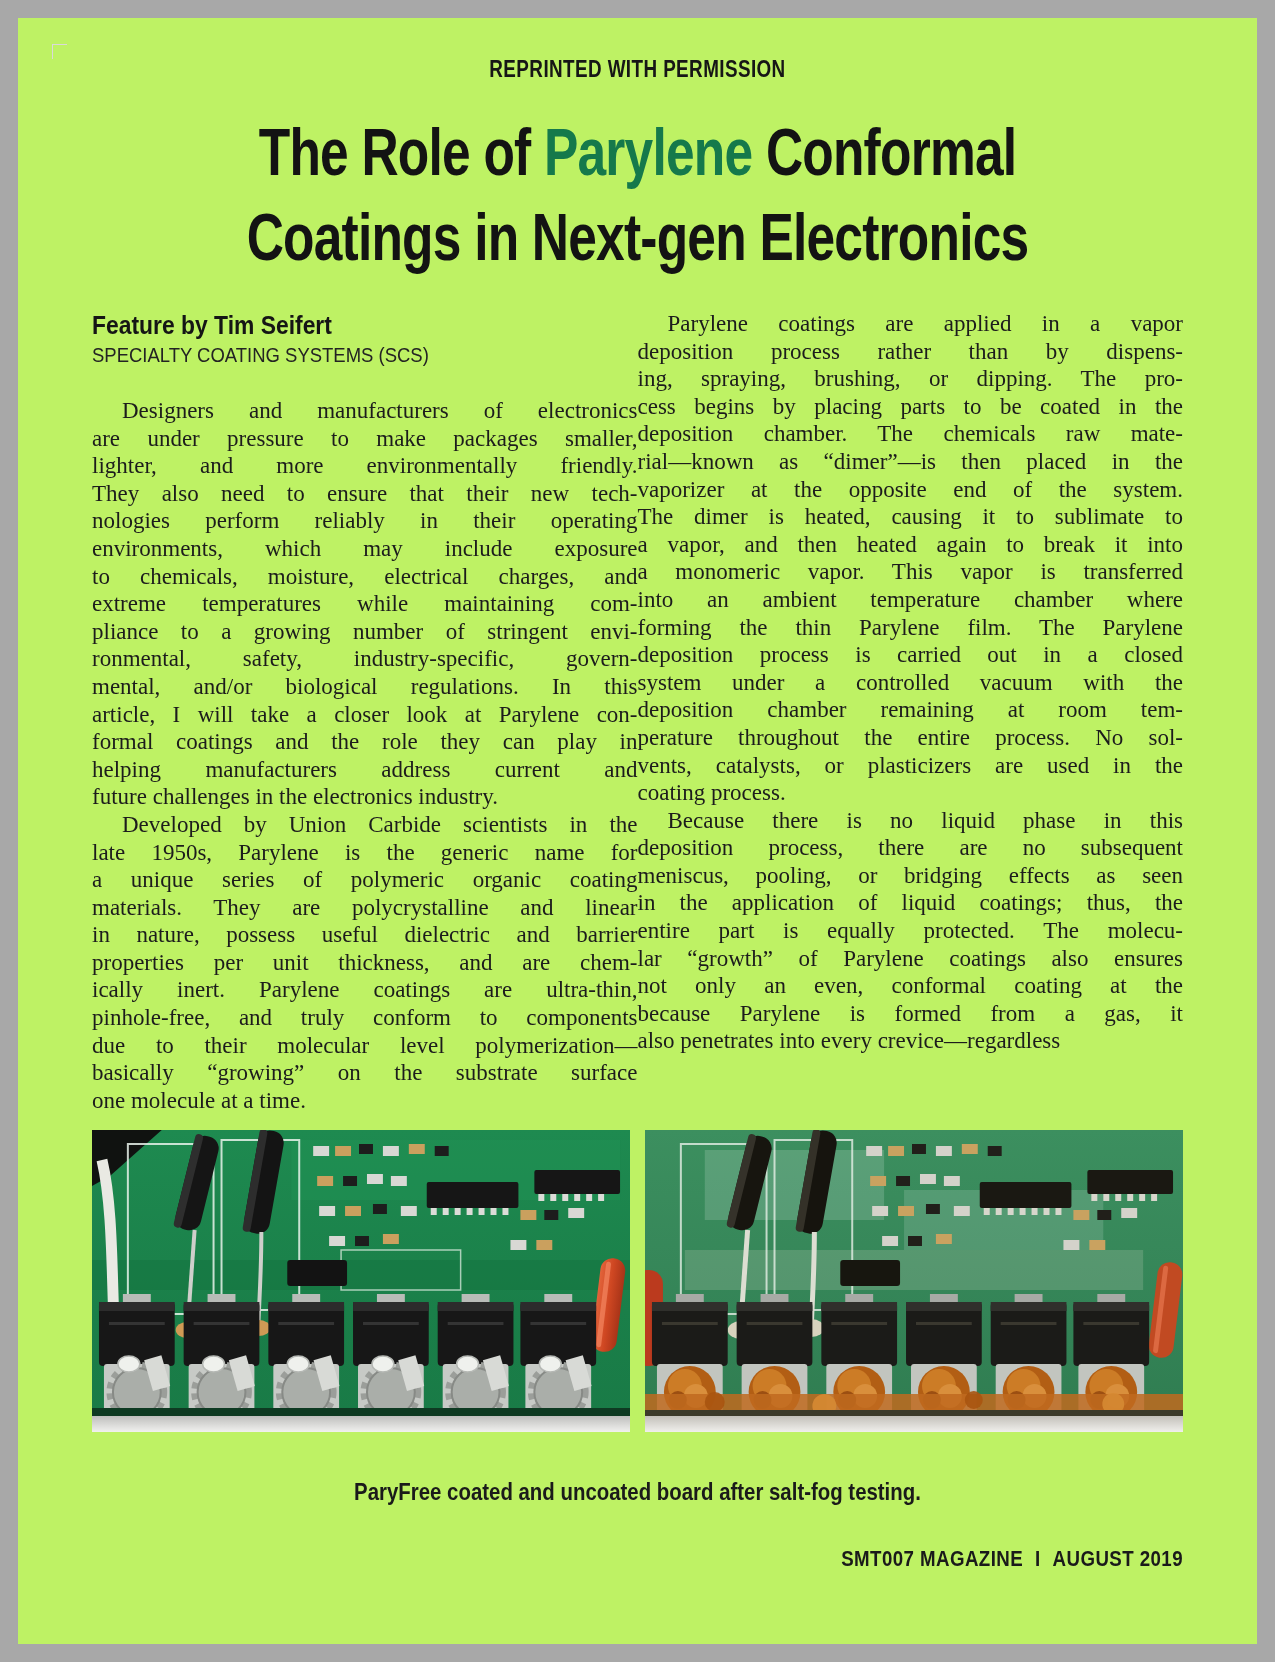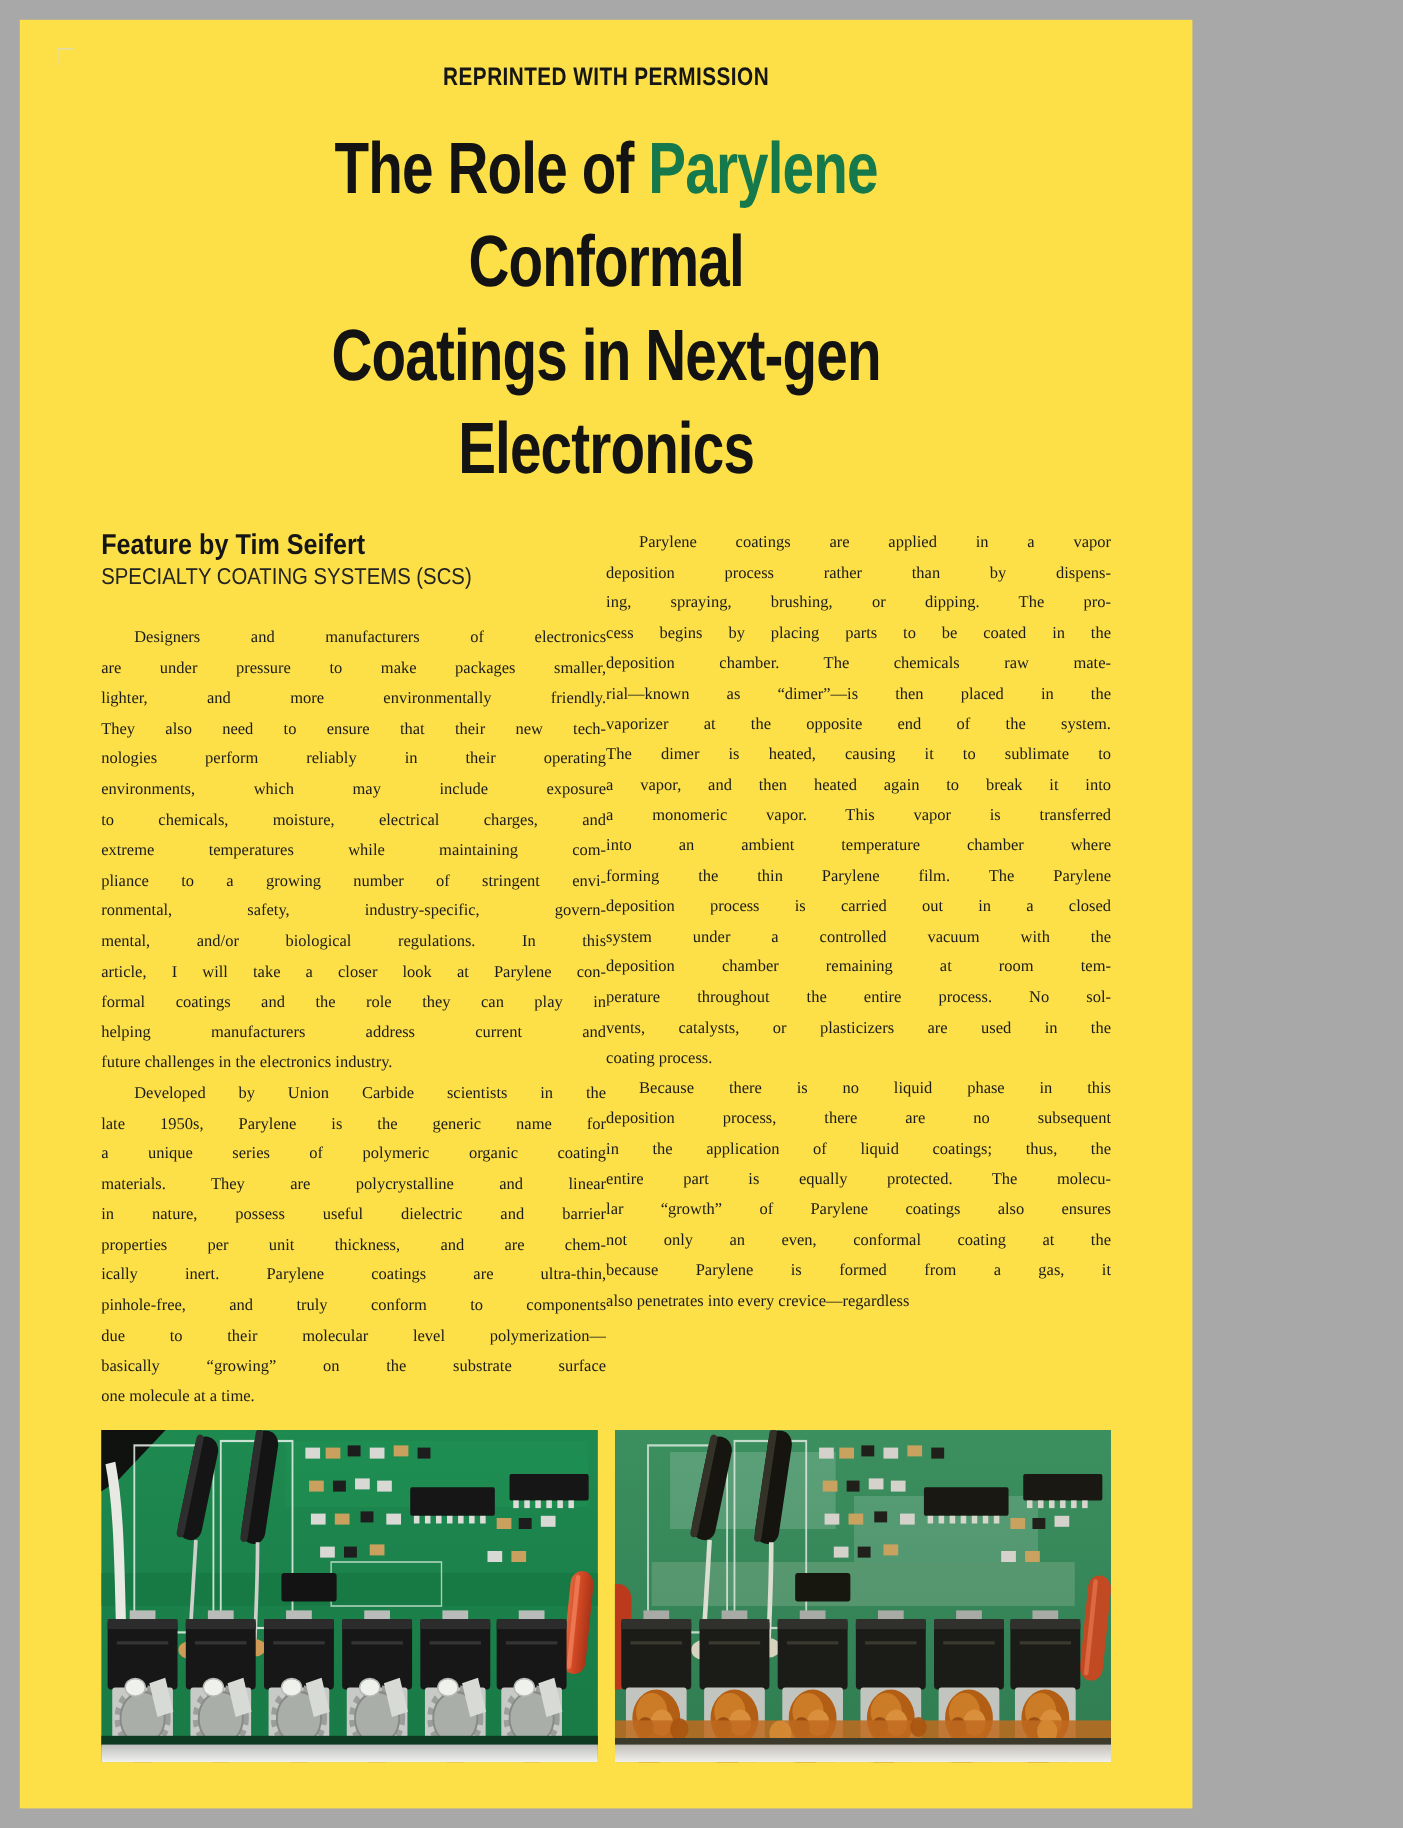--- a/index.html
+++ b/index.html
@@ -5,22 +5,22 @@
   html,body{margin:0;padding:0;}
   body{
     width:1275px;height:1662px;
     background:#a8a8a8;
     font-family:"Liberation Sans",sans-serif;
     position:relative;
     -webkit-font-smoothing:antialiased;
   }
   .page{
     position:absolute;left:18px;top:18px;
-    width:1066px;height:1626px;
-    background:#fde047;
+    width:1239px;height:1626px;
+    background:#bef264;
     box-sizing:border-box;
     padding:0 74px;
     overflow:hidden;
   }
   .crop-mark{
     position:absolute;left:34px;top:26px;width:14px;height:14px;
     border-left:1px solid #d9d9d9;border-top:1px solid #d9d9d9;
   }
   .kicker{
     margin-top:38px;
@@ -60,21 +60,21 @@
     font-weight:400;
     font-size:21px;
     color:#232323;
     transform:scaleX(0.88);
     transform-origin:left center;
     white-space:nowrap;
     margin-bottom:30px;
   }
   .bodytext{
     font-family:"Liberation Serif",serif;
-    font-size:15px;
+    font-size:23px;
     line-height:27.6px;
     color:#1c1c1c;
   }
   .line{text-align:justify;text-align-last:justify;}
   .line.last{text-align-last:left;}
   .line.indent{text-indent:30px;}
   .photos{
     margin-top:16px;
     display:flex;
     gap:15px;
@@ -170,20 +170,21 @@
             <div class="line">deposition process is carried out in a closed</div>
             <div class="line">system under a controlled vacuum with the</div>
             <div class="line">deposition chamber remaining at room tem-</div>
             <div class="line">perature throughout the entire process. No sol-</div>
             <div class="line">vents, catalysts, or plasticizers are used in the</div>
             <div class="line last">coating process.</div>
           </div>
           <div class="para">
             <div class="line indent">Because there is no liquid phase in this</div>
             <div class="line">deposition process, there are no subsequent</div>
+            <div class="line">meniscus, pooling, or bridging effects as seen</div>
             <div class="line">in the application of liquid coatings; thus, the</div>
             <div class="line">entire part is equally protected. The molecu-</div>
             <div class="line">lar “growth” of Parylene coatings also ensures</div>
             <div class="line">not only an even, conformal coating at the</div>
             <div class="line">because Parylene is formed from a gas, it</div>
             <div class="line last">also penetrates into every crevice—regardless</div>
           </div>
         </div>
     </div>
   </div>

